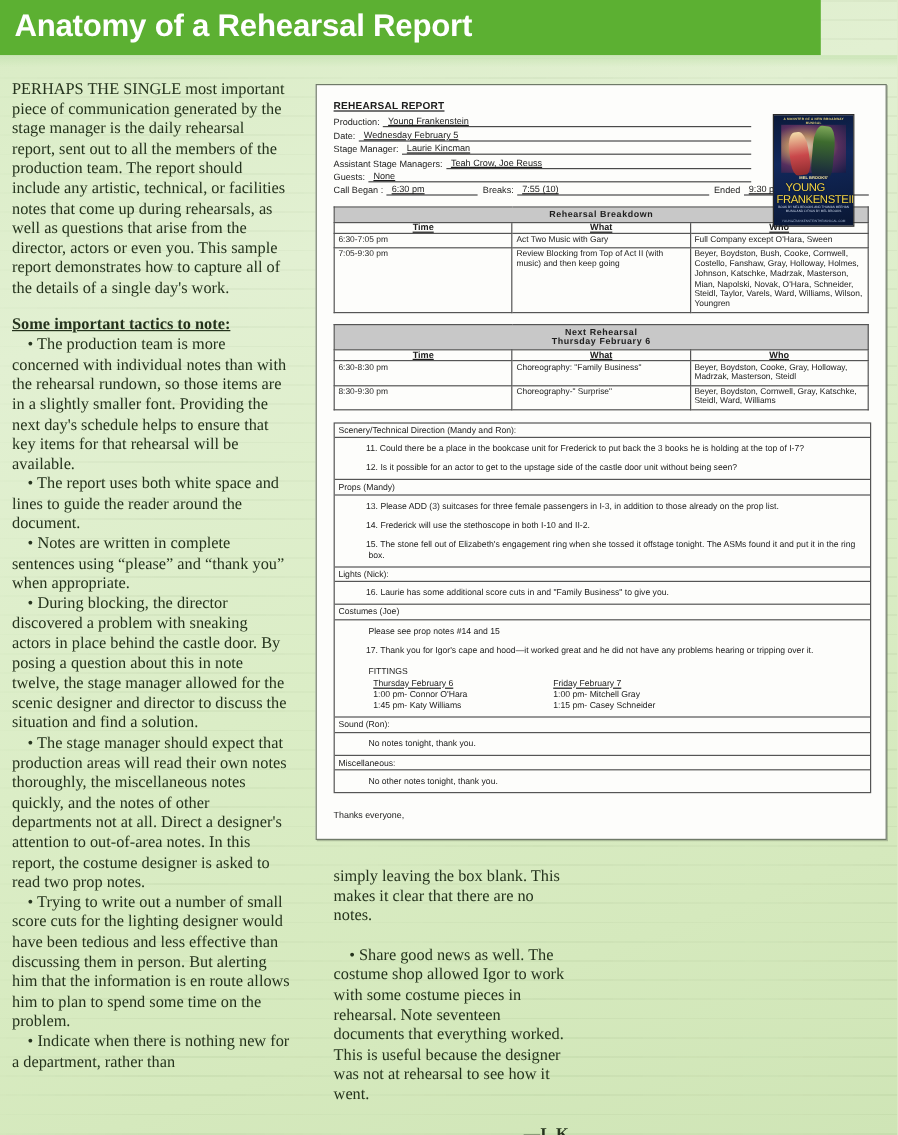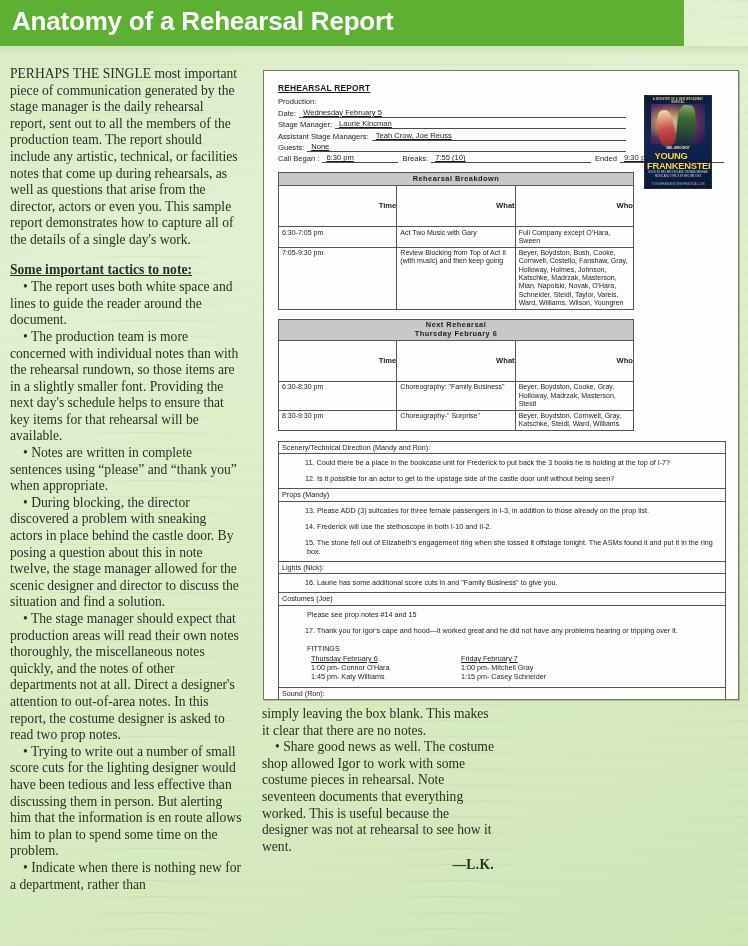--- a/index.html
+++ b/index.html
@@ -78,21 +78,21 @@
   
   .col-right {
     position: absolute;
     left: 262px;
     top: 706px;
     width: 232px;
     font-size: 13.6px;
     line-height: 16.6px;
     color: #25331d;
   }
-  .col-right p { margin: 0; }
+  .col-right p { margin: 16px; }
   .col-right p.indent { text-indent: 13px; }
   .signoff {
     text-align: right;
     font-weight: bold;
     margin-top: 2px !important;
     letter-spacing: 0.3px;
   }
 
   
   .doc {
@@ -175,62 +175,63 @@
   }
   .poster .psmall {
     position: absolute; left: 3px; top: 50px; right: 3px;
     font-size: 3.4px; color: #f2e3a0; text-align: center; font-weight: bold;
   }
   .poster .ptitle {
     position: absolute; left: 2px; top: 55px; right: 16px;
     font-size: 9.4px; line-height: 9.6px;
     color: #f7d94a;
     text-align: center;
-    font-weight: bold;
+    font-weight: normal;
     font-family: "Liberation Sans", sans-serif;
     letter-spacing: -0.3px;
     text-shadow: 0 0 1px #000;
   }
   .poster .pcredits {
     position: absolute; left: 3px; bottom: 10px; right: 3px;
     font-size: 2.6px; line-height: 3.4px;
     color: #cdd8ea; text-align: center;
   }
   .poster .pbottom {
     position: absolute; left: 3px; bottom: 2px; right: 3px;
     font-size: 2.6px; color: #9fb0cc; text-align: center;
   }
 
   
   .tbl {
-    width: 356px;
+    width: 446px;
     border-collapse: collapse;
     margin-top: 9px;
     font-size: 7px;
     table-layout: fixed;
   }
   .tbl td, .tbl th {
     border: 0.8px solid #555;
     padding: 1.2px 3px;
     vertical-align: top;
     line-height: 8.4px;
   }
   .tbl .bandhead {
     background: #c8c8c8;
     text-align: center;
     font-weight: bold;
     font-size: 7.4px;
     letter-spacing: 0.5px;
     padding: 1.6px 0;
   }
   .tbl .colhead {
-    text-align: right;
+    text-align: center;
     font-weight: bold;
     font-size: 7.6px;
-    padding: 16px 0;
+    padding: 0 0;
+    text-decoration: underline;
   }
   .c-time { width: 76px; text-align: left; }
   .c-what { width: 156px; }
   .c-who  { width: auto; }
 
   
   .notes { margin-top: 10px; border: 0.8px solid #555; width: 446px; }
   .nsec { border-bottom: 0.8px solid #555; }
   .nsec:last-child { border-bottom: none; }
   .nhead {
@@ -267,22 +268,22 @@
   <div class="bleed"></div>
 
   <div class="banner">
     <div class="banner-title">Anatomy of a Rehearsal Report</div>
   </div>
   <div class="banner-fade"></div>
 
   <div class="col-left">
     <p>PERHAPS THE SINGLE most important piece of communication generated by the stage manager is the daily rehearsal report, sent out to all the members of the production team. The report should include any artistic, technical, or facilities notes that come up during rehearsals, as well as questions that arise from the director, actors or even you. This sample report demonstrates how to capture all of the details of a single day's work.</p>
     <p class="subhead">Some important tactics to note:</p>
+    <p class="indent">• The production team is more concerned with individual notes than with the rehearsal rundown, so those items are in a slightly smaller font. Providing the next day's schedule helps to ensure that key items for that rehearsal will be available.</p>
     <p class="indent">• The report uses both white space and lines to guide the reader around the document.</p>
-    <p class="indent">• The production team is more concerned with individual notes than with the rehearsal rundown, so those items are in a slightly smaller font. Providing the next day's schedule helps to ensure that key items for that rehearsal will be available.</p>
     <p class="indent">• Notes are written in complete sentences using “please” and “thank you” when appropriate.</p>
     <p class="indent">• During blocking, the director discovered a problem with sneaking actors in place behind the castle door. By posing a question about this in note twelve, the stage manager allowed for the scenic designer and director to discuss the situation and find a solution.</p>
     <p class="indent">• The stage manager should expect that production areas will read their own notes thoroughly, the miscellaneous notes quickly, and the notes of other departments not at all. Direct a designer's attention to out-of-area notes. In this report, the costume designer is asked to read two prop notes.</p>
     <p class="indent">• Trying to write out a number of small score cuts for the lighting designer would have been tedious and less effective than discussing them in person. But alerting him that the information is en route allows him to plan to spend some time on the problem.</p>
     <p class="indent">• Indicate when there is nothing new for a department, rather than</p>
   </div>
 
   <div class="doc">
     <div class="doc-inner">
 
@@ -298,20 +299,21 @@
         </div>
         <div class="pcredits">BOOK BY MEL BROOKS AND THOMAS MEEHAN  MUSIC AND LYRICS BY MEL BROOKS</div>
         <div class="pbottom">YOUNGFRANKENSTEINTHEMUSICAL.COM</div>
       </div>
 
       <div class="hdr-fields">
         <div class="doc-title">REHEARSAL REPORT</div>
 
         <div class="field-row">
           <span class="fl">Production:</span>
+          <span class="fv">Young Frankenstein</span>
         </div>
 
         <div class="field-row">
           <span class="fl">Date:</span>
           <span class="fv">Wednesday February 5</span>
         </div>
 
         <div class="field-row">
           <span class="fl">Stage Manager:</span>
           <span class="fv">Laurie Kincman</span>

